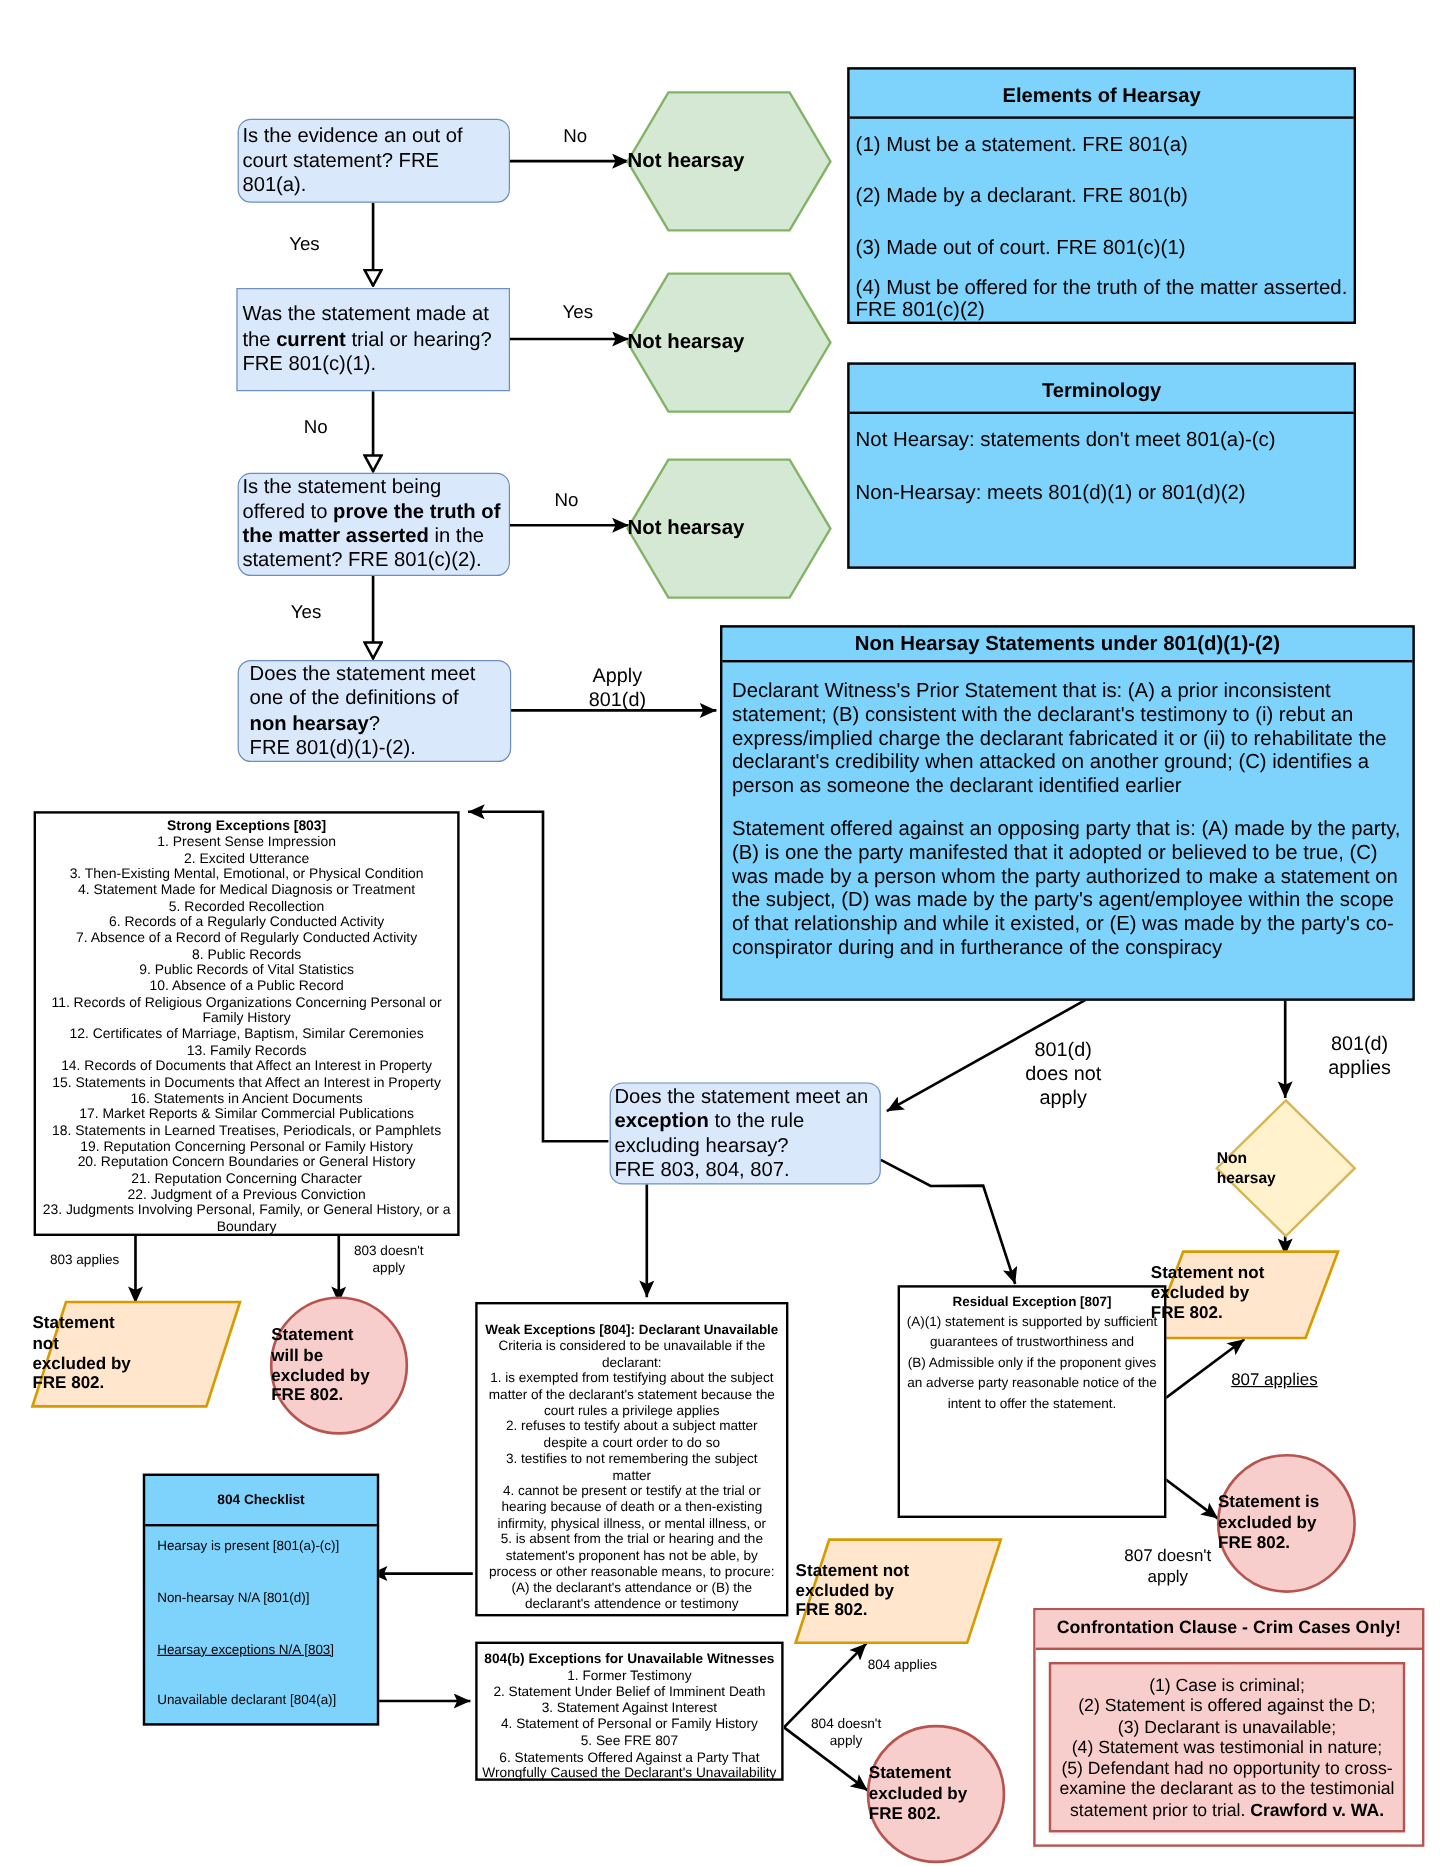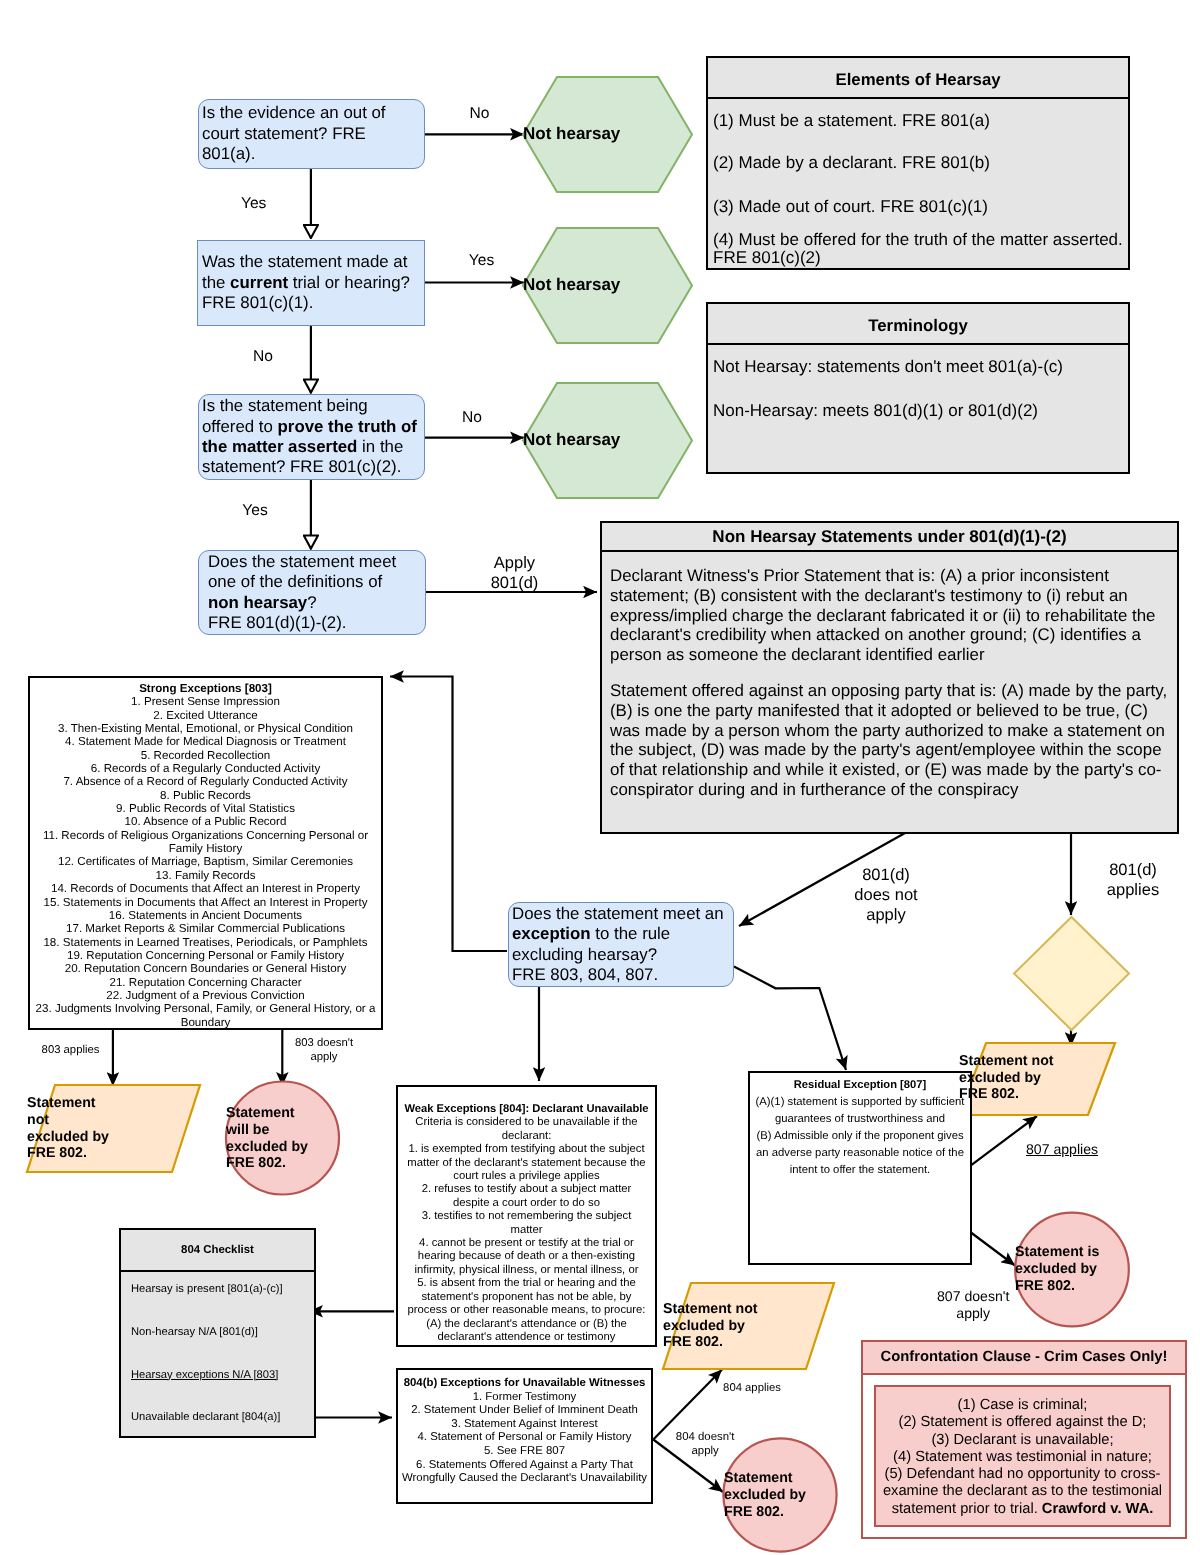--- a/index.html
+++ b/index.html
@@ -13,21 +13,21 @@
   .n > div{width:100%;}
 
   
   .dec{background:#dae8fc;border:1.4px solid #6c8ebf;font-size:16.85px;}
   .dec.rnd{border-radius:11px;}
 
   
   .hex{font-size:17px;font-weight:bold;}
 
   
-  .panel{background:#e5e5e5;border:2.2px solid #000;box-sizing:border-box;}
+  .panel{background:#7dd3fc;border:2.2px solid #000;box-sizing:border-box;}
   .panel .hd{border-bottom:2px solid #000;text-align:center;font-weight:bold;}
   .panel .bd{}
 
   .lbl{position:absolute;text-align:center;line-height:1.22;}
 
   .parallel{font-size:14.2px;font-weight:bold;line-height:16.8px;}
   .circ{font-size:14.2px;font-weight:bold;line-height:16.8px;}
   .diam{font-size:13px;font-weight:bold;line-height:16.2px;}
 </style>
 </head>
@@ -211,33 +211,36 @@
 </div>
 <div class="panel" style="position:absolute;left:119px;top:1228px;width:197px;height:210px;">
  <div class="hd" style="height:40px;line-height:40px;font-size:11.4px;">804 Checklist</div>
  <div class="bd" style="padding:10px 10px 0 10px;font-size:11.2px;line-height:1.3;text-align:left;">
         <div style="margin-bottom:28.2px;">Hearsay is present [801(a)-(c)]</div>
         <div style="margin-bottom:28.2px;">Non-hearsay N/A [801(d)]</div>
         <div style="margin-bottom:28.2px;text-decoration:underline;">Hearsay exceptions N/A [803]</div>
         <div style="margin-bottom:28.2px;">Unavailable declarant [804(a)]</div>
       </div>
 </div>
-<div style="position:absolute;left:396px;top:1368px;width:257px;height:136px;border:2px solid #000;background:#fff;box-sizing:border-box;text-align:center;font-size:11.4px;line-height:13.6px;padding:7px 2px 0 2px;">
+<div style="position:absolute;left:396px;top:1368px;width:257px;height:116px;border:2px solid #000;background:#fff;box-sizing:border-box;text-align:center;font-size:11.4px;line-height:13.6px;padding:7px 2px 0 2px;">
  <div style="font-weight:bold;font-size:11.4px;white-space:nowrap;">804(b) Exceptions for Unavailable Witnesses</div>
  <div>1. Former Testimony</div>
       <div>2. Statement Under Belief of Imminent Death</div>
       <div>3. Statement Against Interest</div>
       <div>4. Statement of Personal or Family History</div>
       <div>5. See FRE 807</div>
       <div>6. Statements Offered Against a Party That Wrongfully Caused the Declarant's Unavailability</div>
 </div>
 <div style="position:absolute;left:861px;top:1340px;width:326px;height:199px;border:2px solid #b85450;background:#fff;box-sizing:border-box;">
  <div style="height:31px;line-height:31px;background:#f8cecc;border-bottom:2px solid #b85450;text-align:center;font-weight:bold;font-size:14.8px;">Confrontation Clause - Crim Cases Only!</div>
  <div style="margin:10px 14px 0 11px;border:2px solid #b85450;background:#f8cecc;text-align:center;font-size:14.7px;line-height:17.3px;padding:10px 0 14px 0;box-sizing:border-box;height:142px;">(1) Case is criminal;<br>(2) Statement is offered against the D;<br>(3) Declarant is unavailable;<br>(4) Statement was testimonial in nature;<br>(5) Defendant had no opportunity to cross-examine the declarant as to the testimonial statement prior to trial. <b>Crawford v. WA.</b></div>
 </div>
+<div class="n diam" style="left:1014px;top:917px;width:115px;height:113px;">
+      <div>Non<br>hearsay</div>
+    </div>
 <div class="n parallel" style="left:959px;top:1042px;width:156px;height:72px;">
       <div>Statement not<br>excluded by<br>FRE 802.</div>
     </div>
 <div class="n parallel" style="left:27px;top:1085px;width:173px;height:87px;">
       <div>Statement<br>not<br>excluded by<br>FRE 802.</div>
     </div>
 <div class="n circ" style="left:226px;top:1082px;width:113px;height:113px;">
       <div>Statement<br>will be<br>excluded by<br>FRE 802.</div>
     </div>
 <div class="n parallel" style="left:663px;top:1283px;width:171px;height:86px;">

